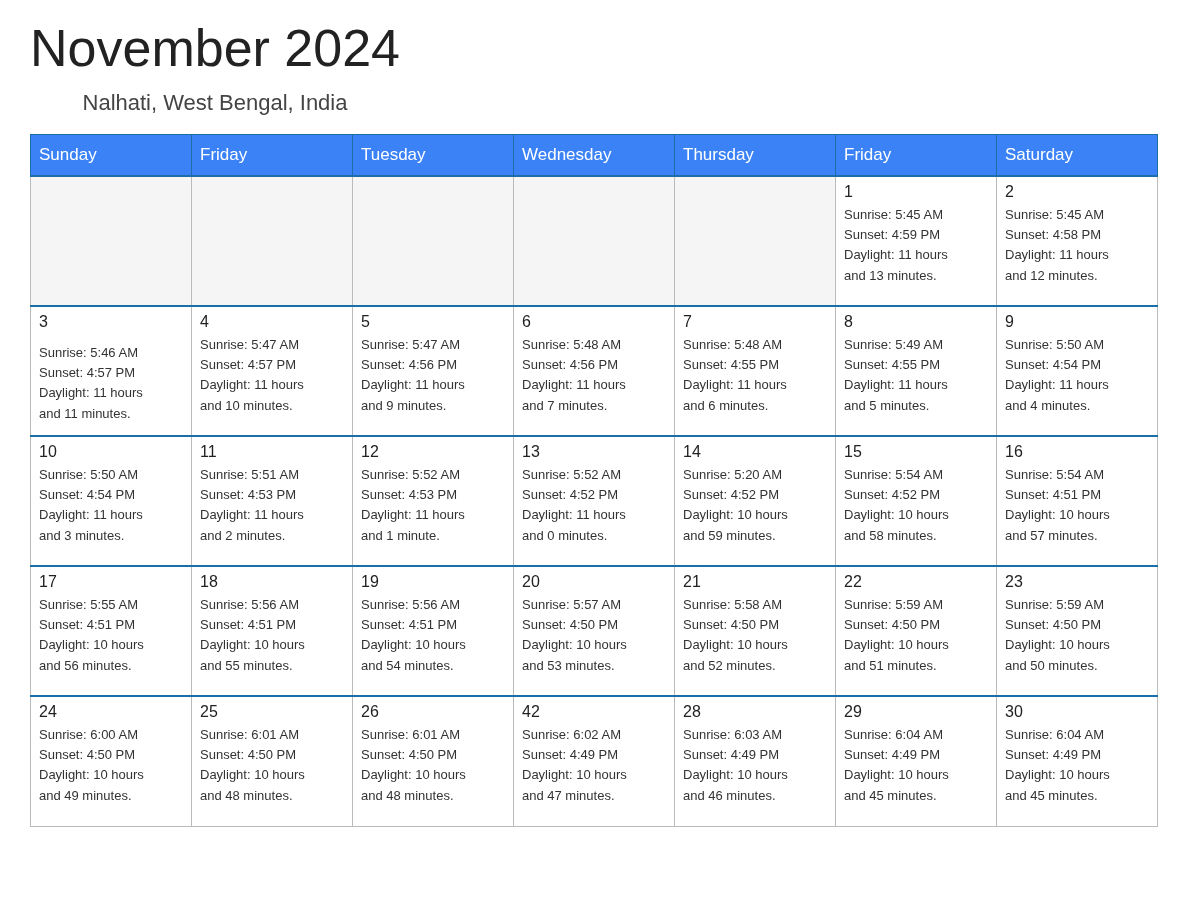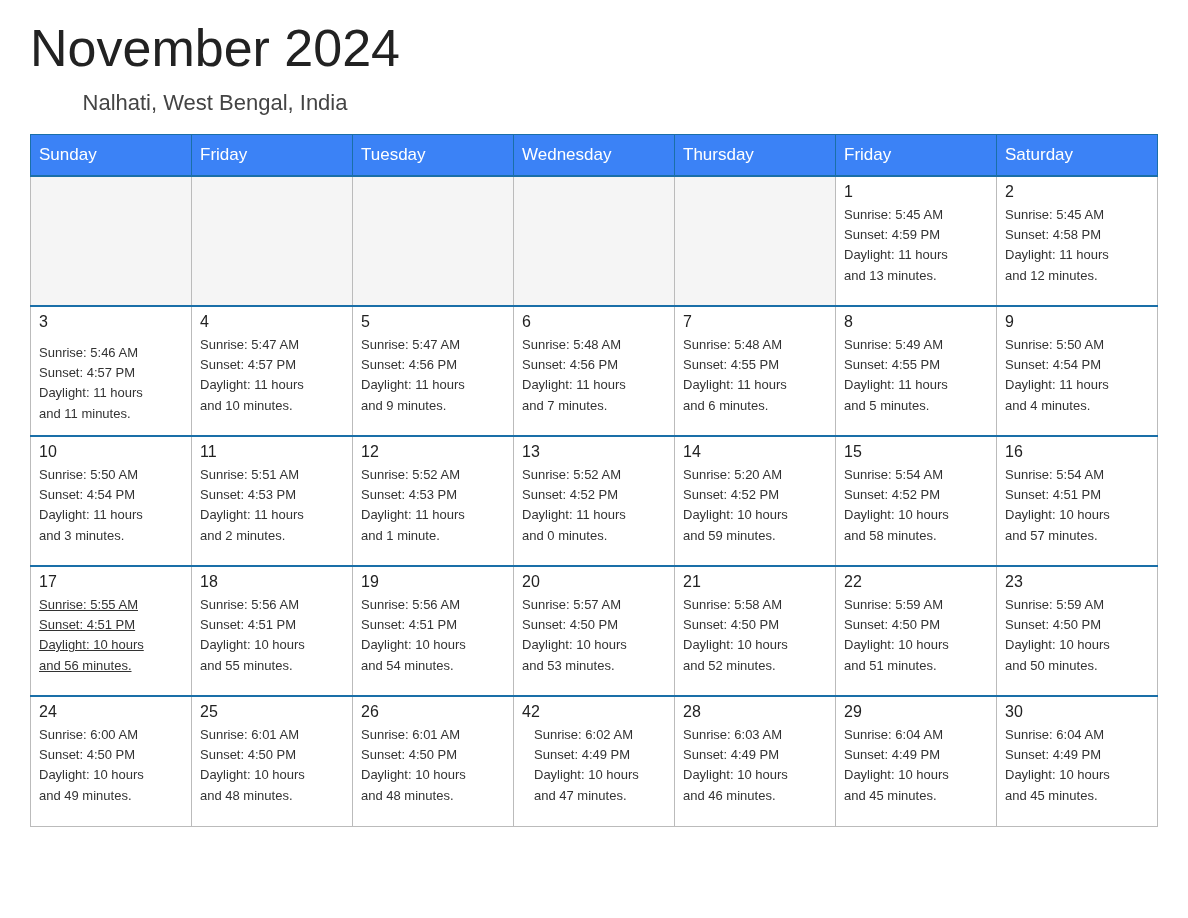--- a/index.html
+++ b/index.html
@@ -259,21 +259,21 @@
           <span class="day-num">16</span>
           <div class="day-info" style="white-space: pre-line;">Sunrise: 5:54 AM
 Sunset: 4:51 PM
 Daylight: 10 hours
 and 57 minutes.</div>
         </td>
       </tr>
       <tr>
         <td>
           <span class="day-num">17</span>
-          <div class="day-info" style="white-space: pre-line; text-decoration: underline;">Sunrise: 5:55 AM
+          <div class="day-info" style="white-space: pre-line;">Sunrise: 5:55 AM
 Sunset: 4:51 PM
 Daylight: 10 hours
 and 56 minutes.</div>
         </td>
         <td>
           <span class="day-num">18</span>
           <div class="day-info" style="white-space: pre-line;">Sunrise: 5:56 AM
 Sunset: 4:51 PM
 Daylight: 10 hours
 and 55 minutes.</div>
@@ -331,21 +331,21 @@
         </td>
         <td>
           <span class="day-num">26</span>
           <div class="day-info" style="white-space: pre-line;">Sunrise: 6:01 AM
 Sunset: 4:50 PM
 Daylight: 10 hours
 and 48 minutes.</div>
         </td>
         <td>
           <span class="day-num">42</span>
-          <div class="day-info" style="white-space: pre-line; margin-left: 12px;">Sunrise: 6:02 AM
+          <div class="day-info" style="white-space: pre-line;">Sunrise: 6:02 AM
 Sunset: 4:49 PM
 Daylight: 10 hours
 and 47 minutes.</div>
         </td>
         <td>
           <span class="day-num">28</span>
           <div class="day-info" style="white-space: pre-line;">Sunrise: 6:03 AM
 Sunset: 4:49 PM
 Daylight: 10 hours
 and 46 minutes.</div>

